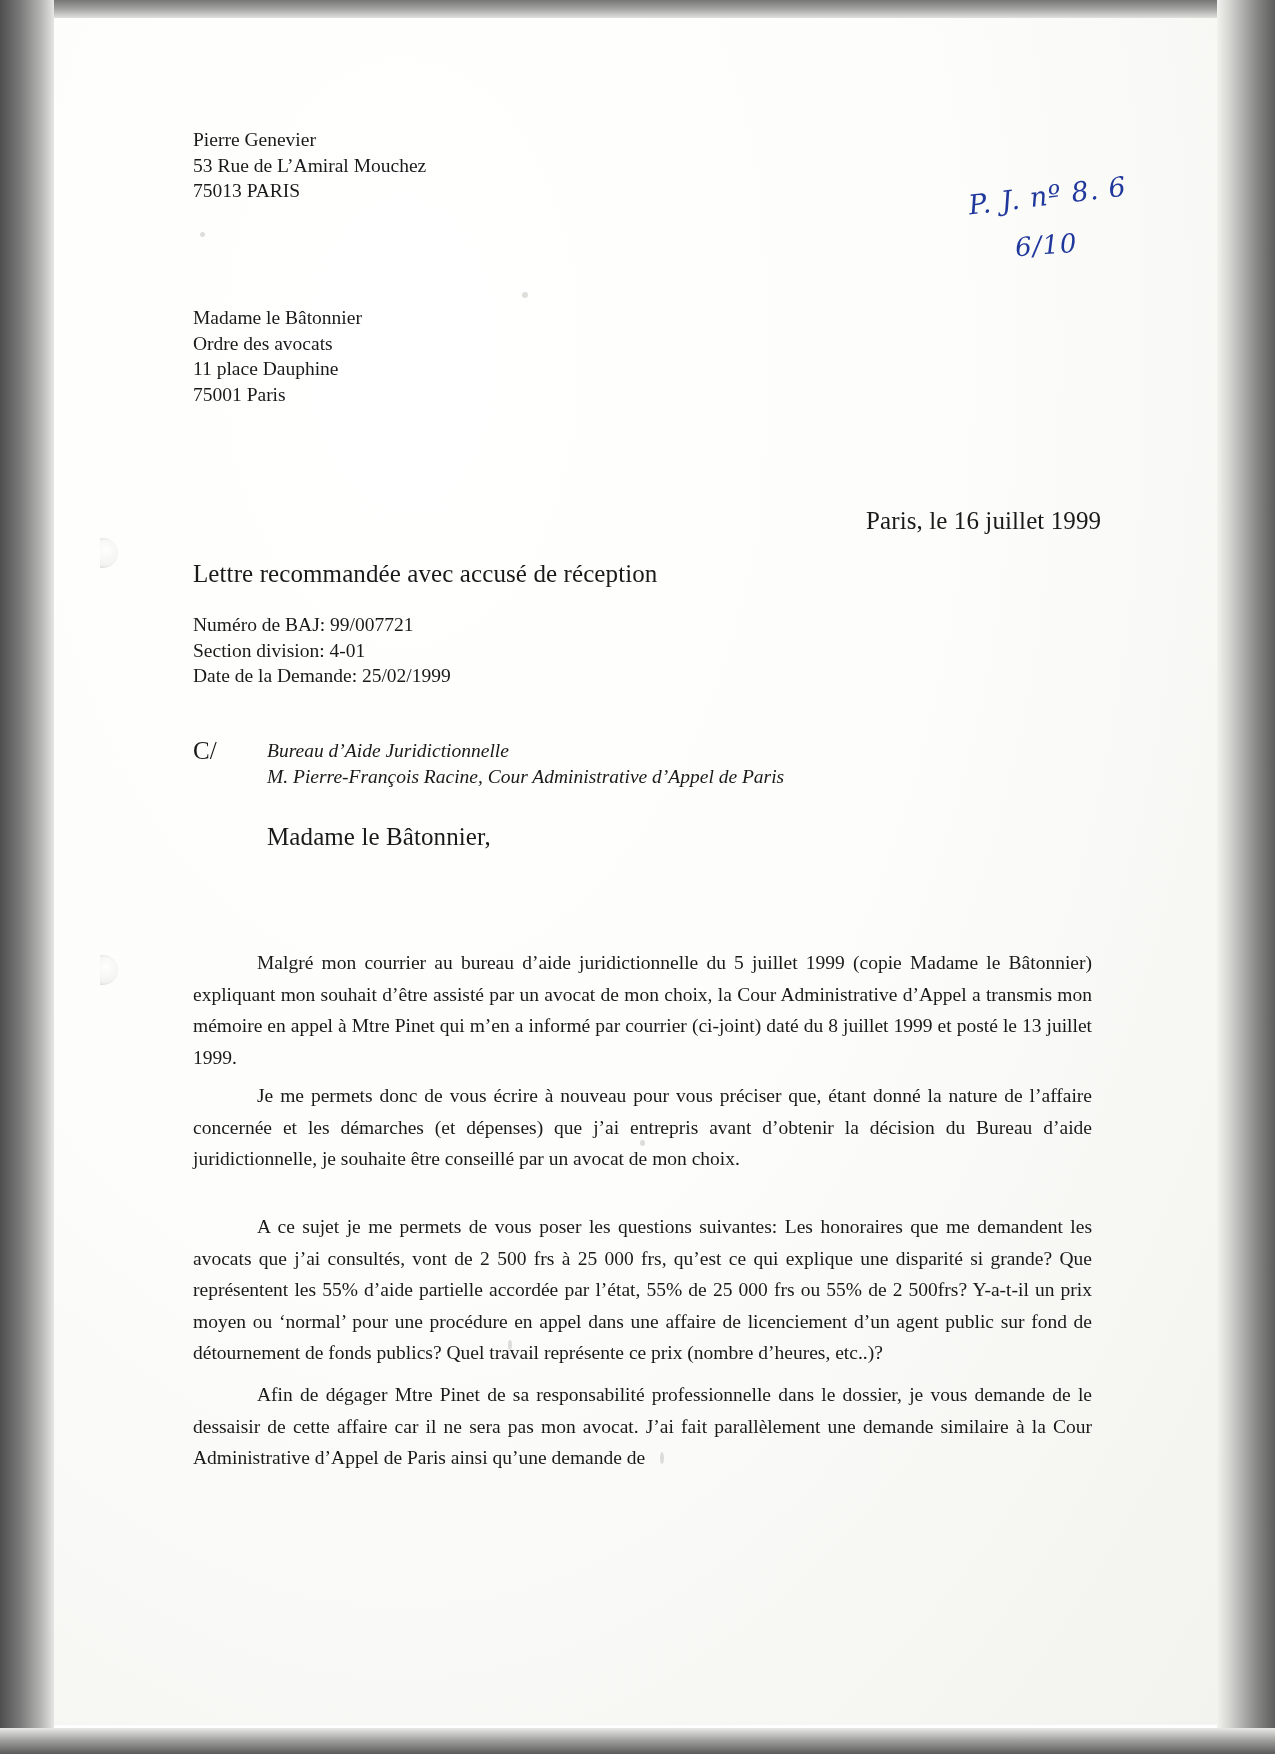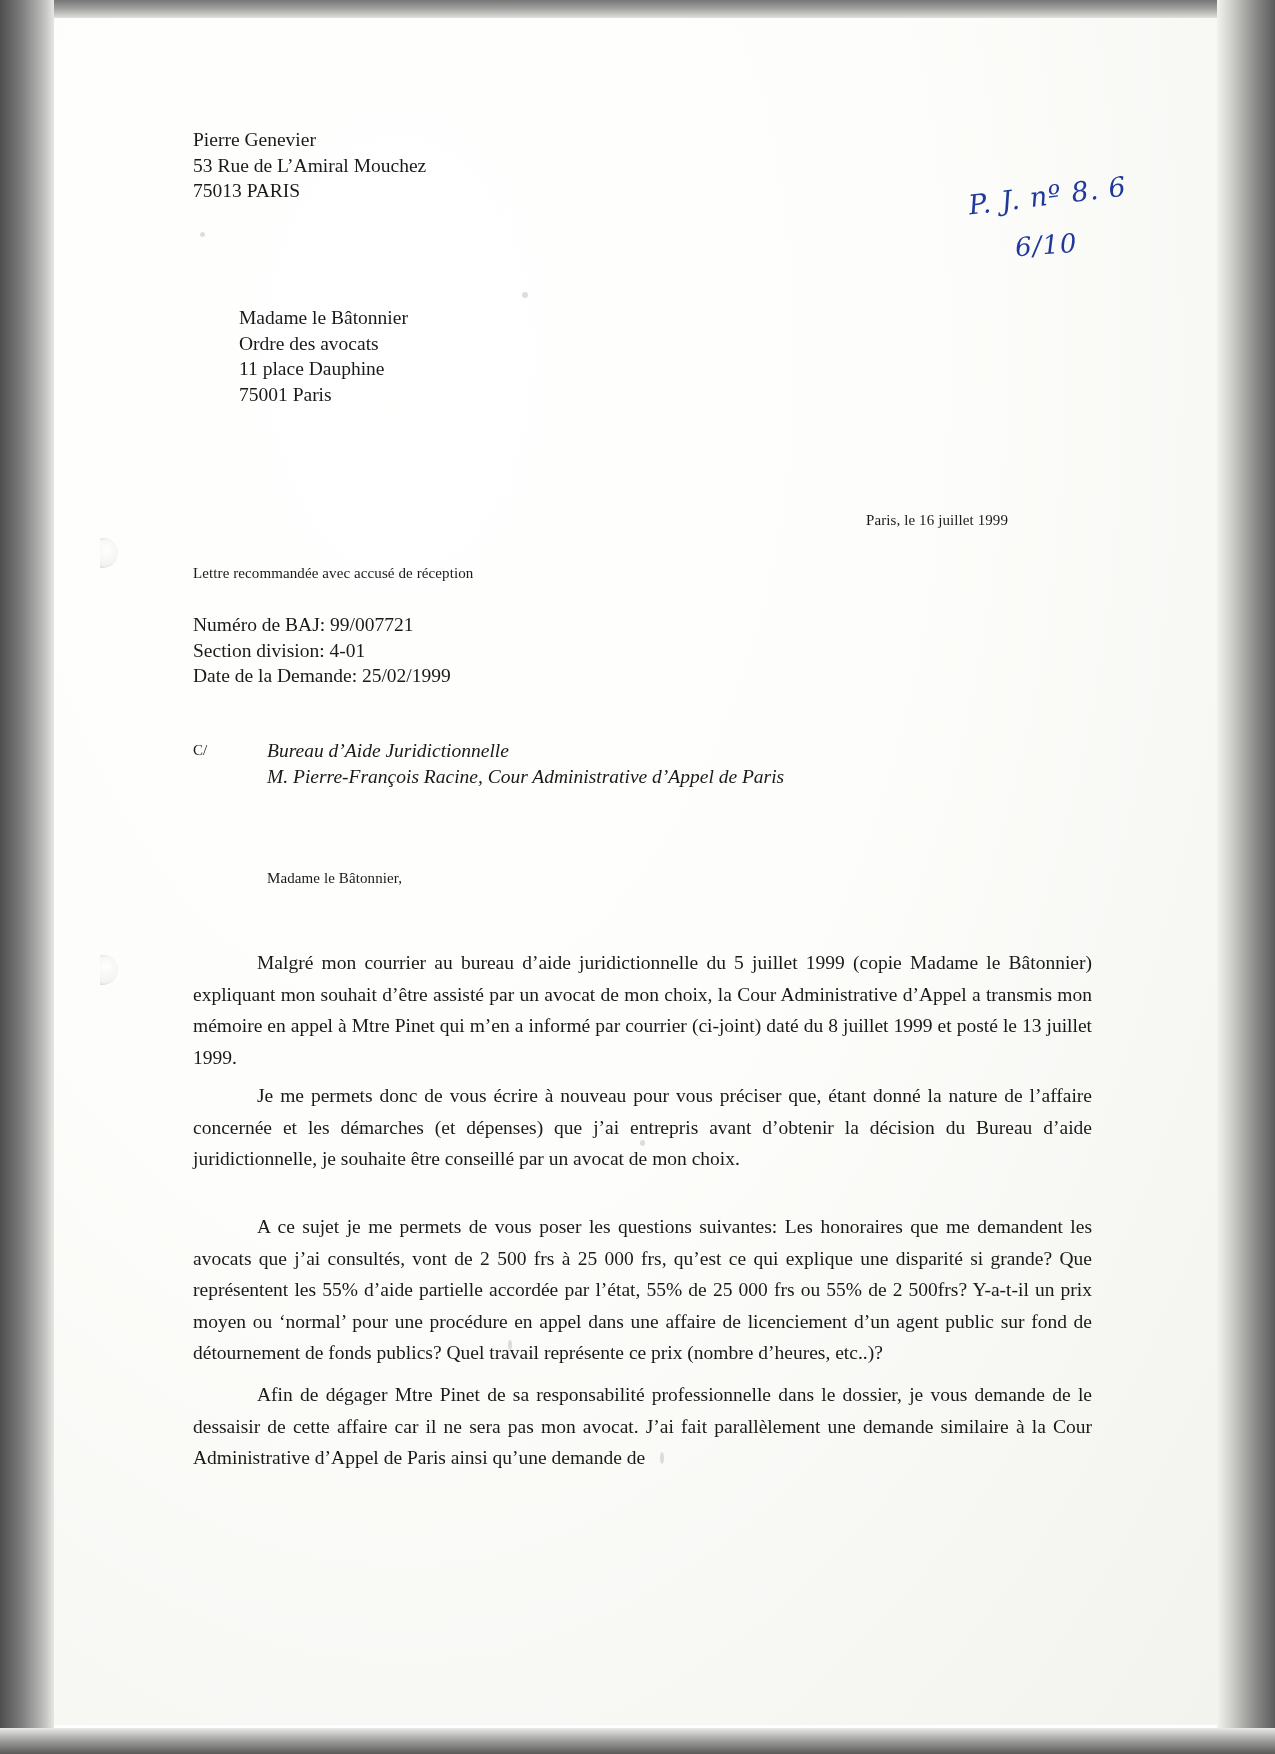--- a/index.html
+++ b/index.html
@@ -67,21 +67,21 @@
     border-radius: 50%;
     background: radial-gradient(circle at 60% 40%, #ffffff 0%, #f4f4f1 55%, #e3e3df 100%);
     box-shadow: inset 2px 0 3px rgba(0,0,0,0.12);
     clip-path: inset(0 0 0 40%);
   }
   .hole.h1 { top: 538px; }
   .hole.h2 { top: 955px; }
 
   .txt {
     position: absolute;
-    font-size: 15px;
+    font-size: 25px;
     line-height: 25.5px;
     letter-spacing: .1px;
     white-space: pre;
   }
   .block {
     position: absolute;
     font-size: 19.5px;
     line-height: 25.5px;
   }
   .para {
@@ -137,21 +137,21 @@
 
   <div class="block" style="left:193px; top:127px;">
     <div>Pierre Genevier</div>
     <div>53 Rue de L’Amiral Mouchez</div>
     <div>75013 PARIS</div>
   </div>
 
   <div class="handwrite hw1">P. J. nº 8. 6</div>
   <div class="handwrite hw2">6/10</div>
 
-  <div class="block" style="left:193px; top:305px;margin-left:46px;">
+  <div class="block" style="left:193px; top:305px;">
     <div>Madame le Bâtonnier</div>
     <div>Ordre des avocats</div>
     <div>11 place Dauphine</div>
     <div>75001 Paris</div>
   </div>
 
   <div class="txt" style="left:866px; top:508px;">Paris, le 16 juillet 1999</div>
 
   <div class="txt" style="left:193px; top:561px;">Lettre recommandée avec accusé de réception</div>
 
@@ -160,19 +160,19 @@
     <div>Section division: 4-01</div>
     <div>Date de la Demande: 25/02/1999</div>
   </div>
 
   <div class="txt" style="left:193px; top:738px;">C/</div>
   <div class="block" style="left:267px; top:738px;font-style:italic;">
     <div>Bureau d’Aide Juridictionnelle</div>
     <div>M. Pierre-François Racine, Cour Administrative d’Appel de Paris</div>
   </div>
 
-  <div class="txt" style="left:267px; top:866px;">Madame le Bâtonnier,</div>
+  <div class="txt" style="left:267px; top:824px;">Madame le Bâtonnier,</div>
 
   <div class="para" style="left:193px; top:906px; width:899px;">Malgré mon courrier au bureau d’aide juridictionnelle du 5 juillet 1999 (copie Madame le Bâtonnier) expliquant mon souhait d’être assisté par un avocat de mon choix, la Cour Administrative d’Appel a transmis mon mémoire en appel à Mtre Pinet qui m’en a informé par courrier (ci-joint) daté du 8 juillet 1999 et posté le 13 juillet 1999.</div>
   <div class="para" style="left:193px; top:1039px; width:899px;">Je me permets donc de vous écrire à nouveau pour vous préciser que, étant donné la nature de l’affaire concernée et les démarches (et dépenses) que j’ai entrepris avant d’obtenir la décision du Bureau d’aide juridictionnelle, je souhaite être conseillé par un avocat de mon choix.</div>
   <div class="para" style="left:193px; top:1170px; width:899px;">A ce sujet je me permets de vous poser les questions suivantes:  Les honoraires que me demandent les avocats que j’ai consultés, vont de 2 500 frs à 25 000 frs, qu’est ce qui explique une disparité si grande?  Que représentent les 55% d’aide partielle accordée par l’état, 55% de 25 000 frs ou 55% de 2 500frs?  Y-a-t-il un prix moyen ou ‘normal’ pour une procédure en appel dans une affaire de licenciement d’un agent public sur fond de détournement de fonds publics?  Quel travail représente ce prix (nombre d’heures, etc..)?</div>
   <div class="para" style="left:193px; top:1338px; width:899px;">Afin de dégager Mtre Pinet de sa responsabilité professionnelle dans le dossier, je vous demande de le dessaisir de cette affaire car il ne sera pas mon avocat.  J’ai fait parallèlement une demande similaire à la Cour Administrative d’Appel de Paris ainsi qu’une demande de</div>
 </div>
 
 </body></html>

